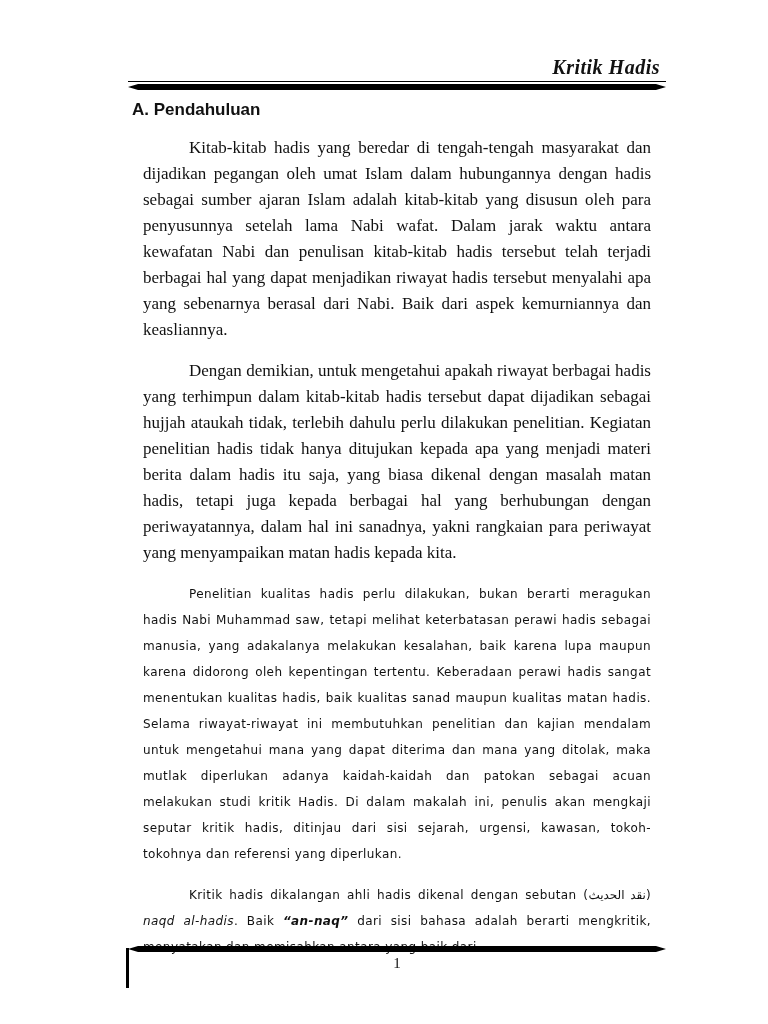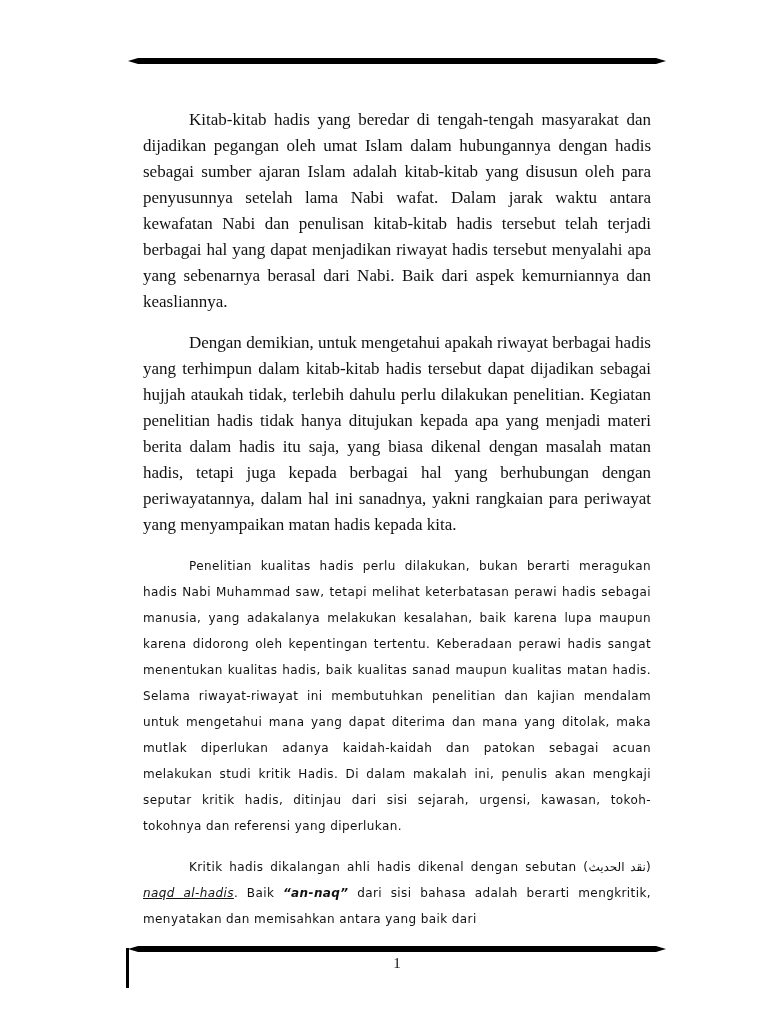--- a/index.html
+++ b/index.html
@@ -61,21 +61,21 @@
   }
   p.serif-para {
     font-family: "Liberation Serif", serif;
   }
   p.round-para {
     font-family: "DejaVu Sans", sans-serif;
     font-size: 12px;
     line-height: 26px;
     letter-spacing: 0.4px;
   }
-  .italic { font-style: italic; text-decoration: underline; }
+  .italic { font-style: italic; }
   .bold-italic { font-style: italic; font-weight: bold; }
   .arabic {
     font-family: Liberation Serif, serif;
     direction: rtl;
     unicode-bidi: embed;
   }
   
   .footer {
     top: 944px;
   }
@@ -94,25 +94,27 @@
     margin-top: 3px;
     font-family: "Liberation Serif", serif;
   }
 </style>
 </head>
 <body>
 
 <div class="page">
 
   <div class="margin-box header">
+    <div class="header-title">Kritik Hadis</div>
     <div class="rule-thick"></div>
   </div>
 
   <div class="margin-box content">
 
+    <div class="section-heading">A. Pendahuluan</div>
 
     <p class="body-para serif-para">Kitab-kitab hadis yang beredar di tengah-tengah masyarakat dan dijadikan pegangan oleh umat Islam dalam hubungannya dengan hadis sebagai sumber ajaran Islam adalah kitab-kitab yang disusun oleh para penyusunnya setelah lama Nabi wafat. Dalam jarak waktu antara kewafatan Nabi dan penulisan kitab-kitab hadis tersebut telah terjadi berbagai hal yang dapat menjadikan riwayat hadis tersebut menyalahi apa yang sebenarnya berasal dari Nabi.  Baik dari aspek kemurniannya dan keasliannya.</p>
 
     <p class="body-para serif-para">Dengan demikian, untuk mengetahui apakah riwayat berbagai hadis yang terhimpun dalam kitab-kitab hadis tersebut dapat dijadikan sebagai hujjah ataukah tidak, terlebih dahulu perlu dilakukan penelitian. Kegiatan penelitian hadis tidak hanya ditujukan kepada apa yang menjadi materi berita dalam hadis itu saja, yang biasa dikenal dengan masalah matan hadis, tetapi juga kepada berbagai hal yang berhubungan dengan periwayatannya, dalam hal ini sanadnya, yakni rangkaian para periwayat yang menyampaikan matan hadis kepada kita.</p>
 
     <p class="body-para round-para">Penelitian kualitas hadis perlu dilakukan, bukan berarti meragukan hadis Nabi Muhammad saw, tetapi melihat keterbatasan perawi hadis sebagai manusia, yang adakalanya melakukan kesalahan, baik karena lupa maupun karena didorong oleh kepentingan tertentu. Keberadaan perawi hadis sangat menentukan kualitas hadis, baik kualitas sanad maupun kualitas matan hadis. Selama riwayat-riwayat ini membutuhkan penelitian dan kajian mendalam untuk mengetahui mana yang dapat diterima dan mana yang ditolak, maka mutlak diperlukan adanya kaidah-kaidah dan patokan sebagai acuan melakukan studi kritik Hadis. Di dalam makalah ini, penulis akan mengkaji seputar kritik hadis, ditinjau dari sisi sejarah, urgensi, kawasan, tokoh-tokohnya dan referensi yang diperlukan.</p>
 
 
     <p class="body-para round-para"><span>Kritik hadis dikalangan ahli hadis dikenal dengan sebutan (</span><span class="arabic">نقد الحديث</span><span>) </span><span class="italic">naqd al-hadis</span><span>. Baik </span><span class="bold-italic">“an-naq”</span><span> dari sisi bahasa adalah berarti mengkritik, menyatakan dan memisahkan antara yang baik dari</span></p>
 

